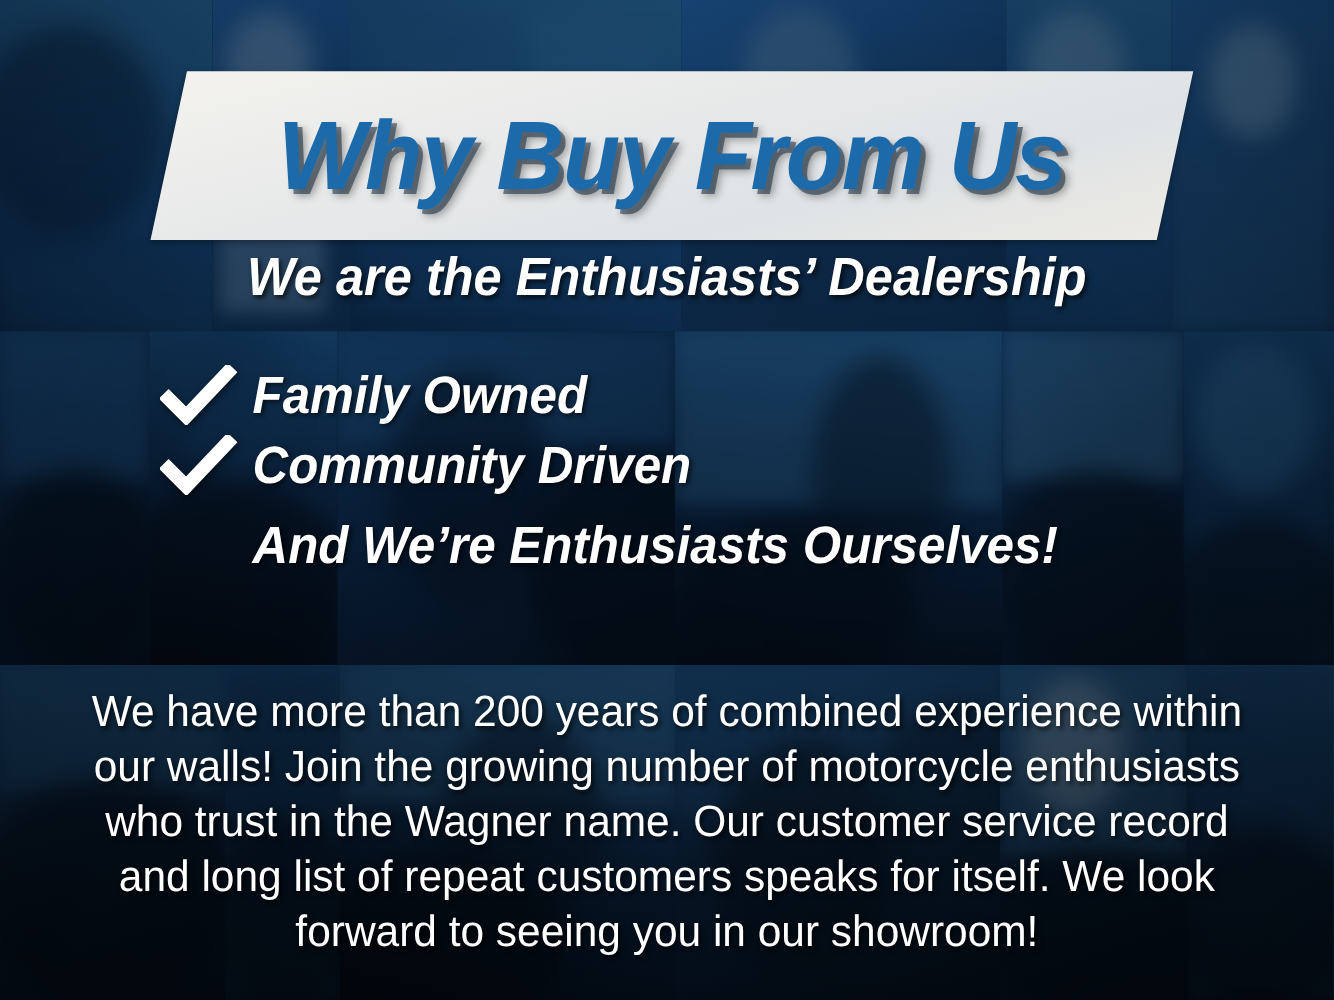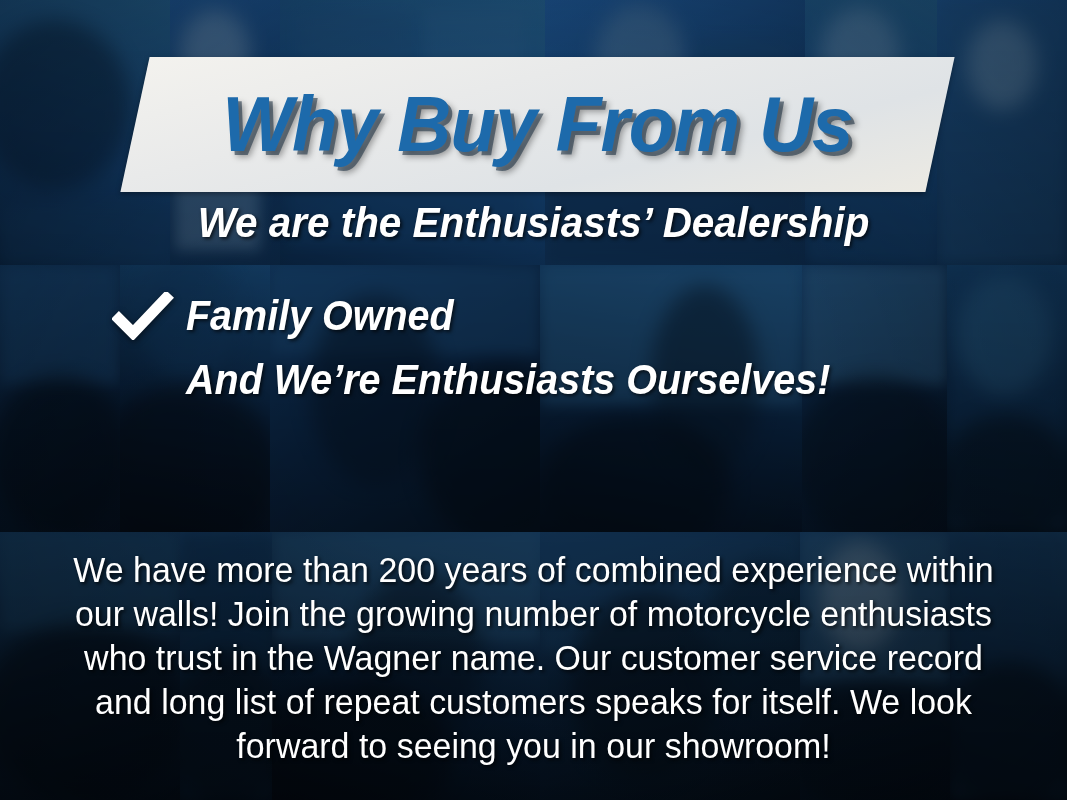--- a/index.html
+++ b/index.html
@@ -139,21 +139,21 @@
     color: #ffffff;
     letter-spacing: 0px;
     text-shadow: 2px 2px 4px rgba(0,0,0,.7);
     white-space: nowrap;
     transform: scaleX(.94);
   }
 
   
   .bullets {
     position: absolute;
-    left: 112px;
+    left: 128px;
     top: 288px;
     width: 870px;
   }
   .bullet-row {
     display: flex;
     align-items: center;
     height: 56px;
     margin-bottom: 0px;
   }
   .check {
@@ -318,20 +318,28 @@
       <div class="bullet-row">
         <span class="check">
           <svg width="62" height="48" viewBox="0 0 62 48" aria-hidden="true">
             <path d="M3 23 L21 41 L58 2" fill="none" stroke="#ffffff" stroke-width="11" stroke-linecap="butt" stroke-linejoin="miter"></path>
           </svg>
         </span>
         <span class="bullet-label">Family Owned</span>
       </div>
 
 
+      <div class="bullet-row">
+        <span class="check">
+          <svg width="62" height="48" viewBox="0 0 62 48" aria-hidden="true">
+            <path d="M3 23 L21 41 L58 2" fill="none" stroke="#ffffff" stroke-width="11" stroke-linecap="butt" stroke-linejoin="miter"></path>
+          </svg>
+        </span>
+        <span class="bullet-label">Community Driven</span>
+      </div>
 
       <div class="bullet-final">And We’re Enthusiasts Ourselves!</div>
     </div>
 
     <div class="paragraph">We have more than 200 years of combined experience within our walls! Join the growing number of motorcycle enthusiasts who trust in the Wagner name. Our customer service record and long list of repeat customers speaks for itself. We look forward to seeing you in our showroom!</div>
 
   </div>
 </div>
 
 </body></html>

